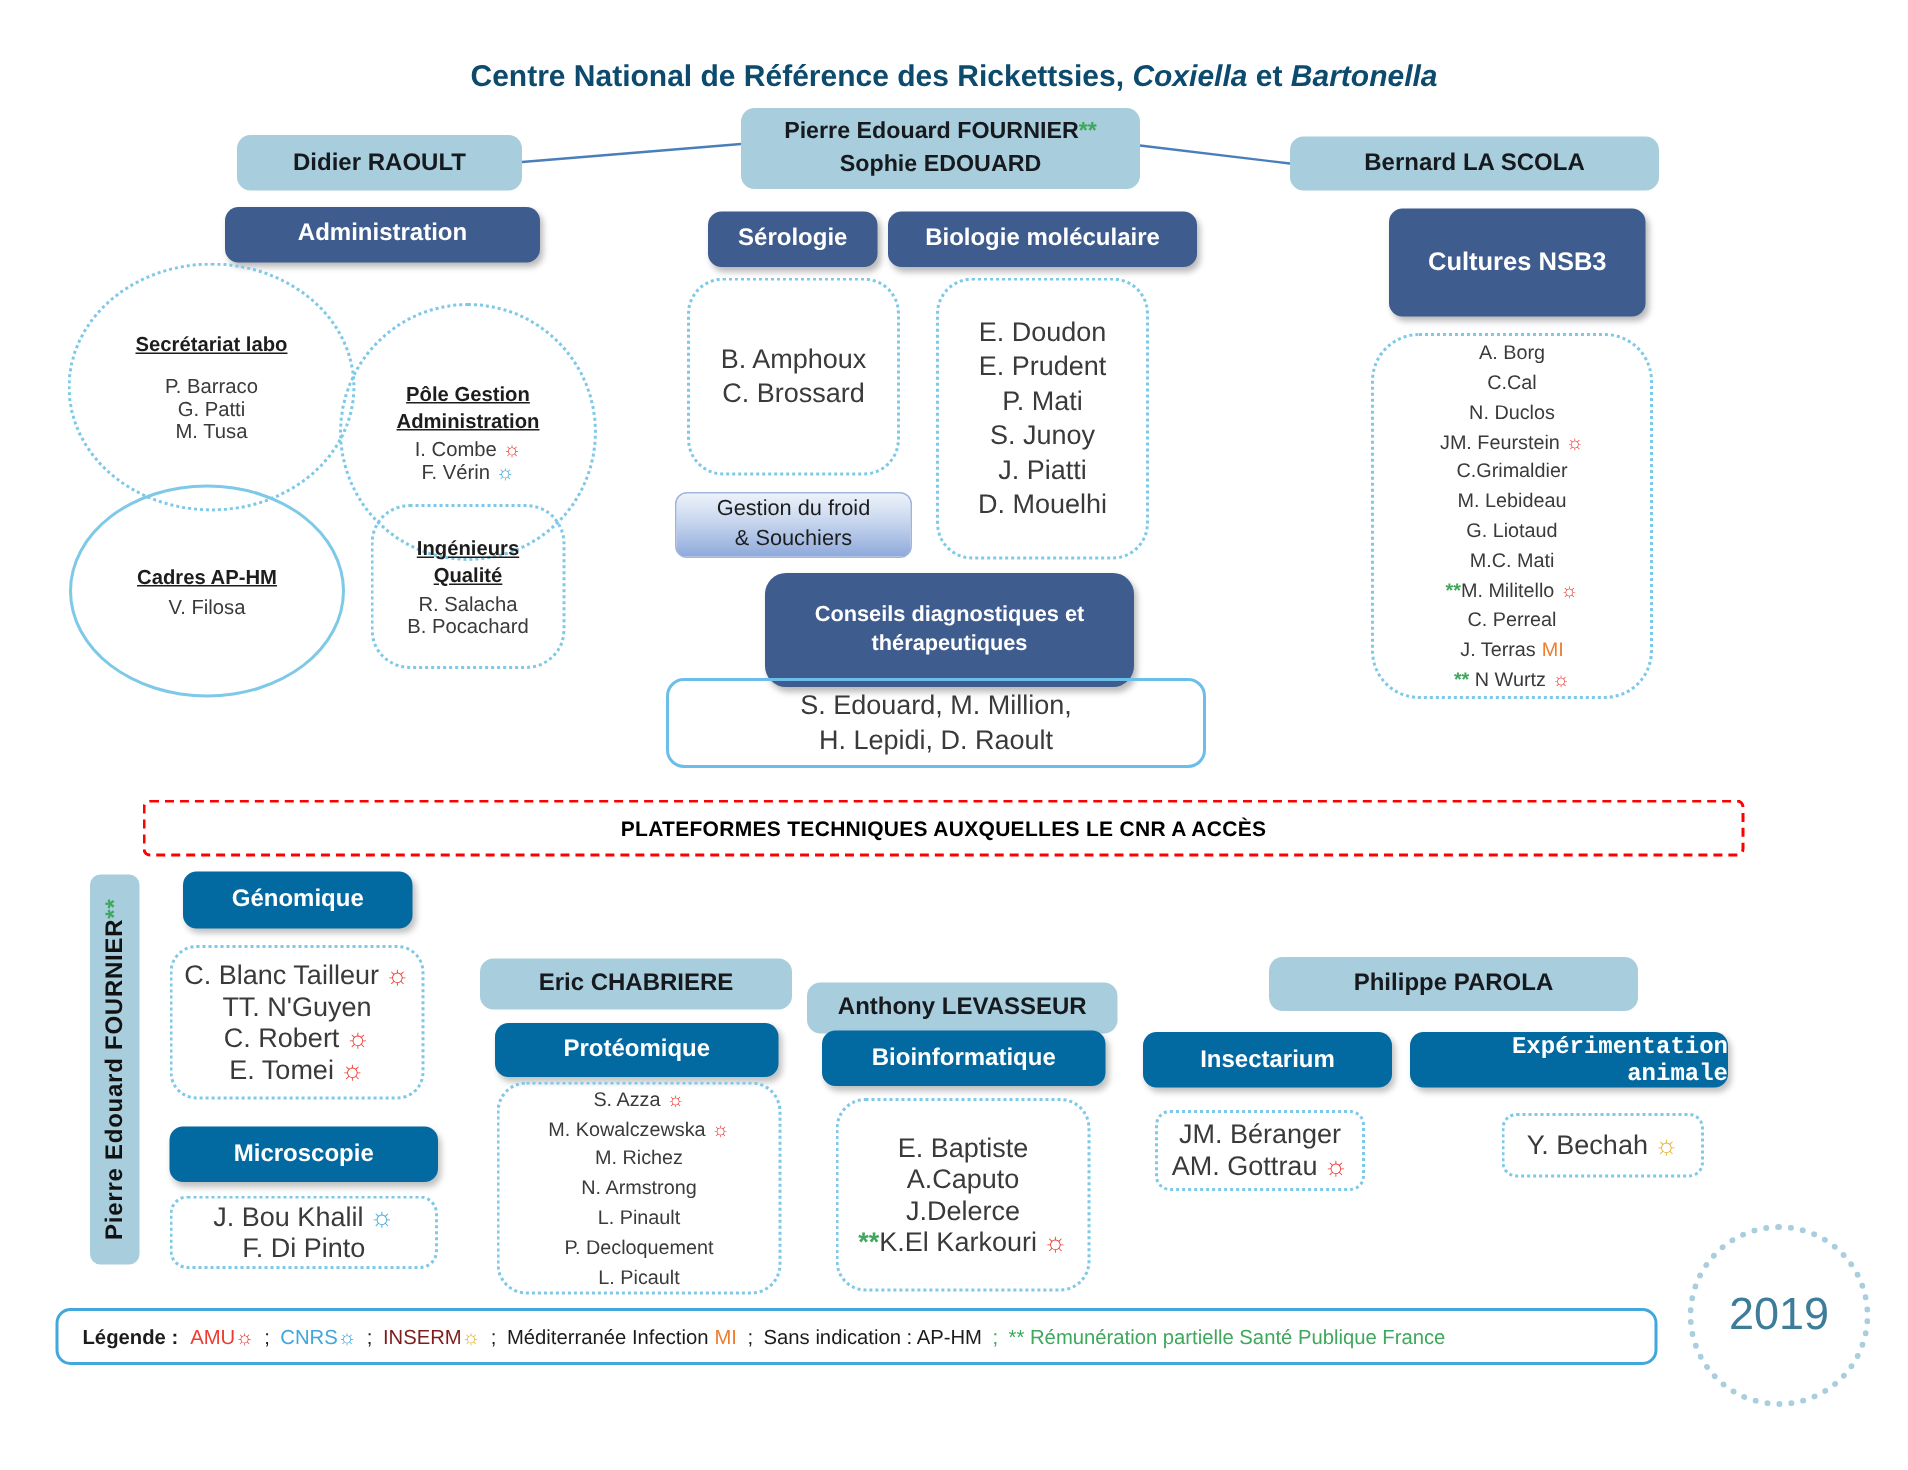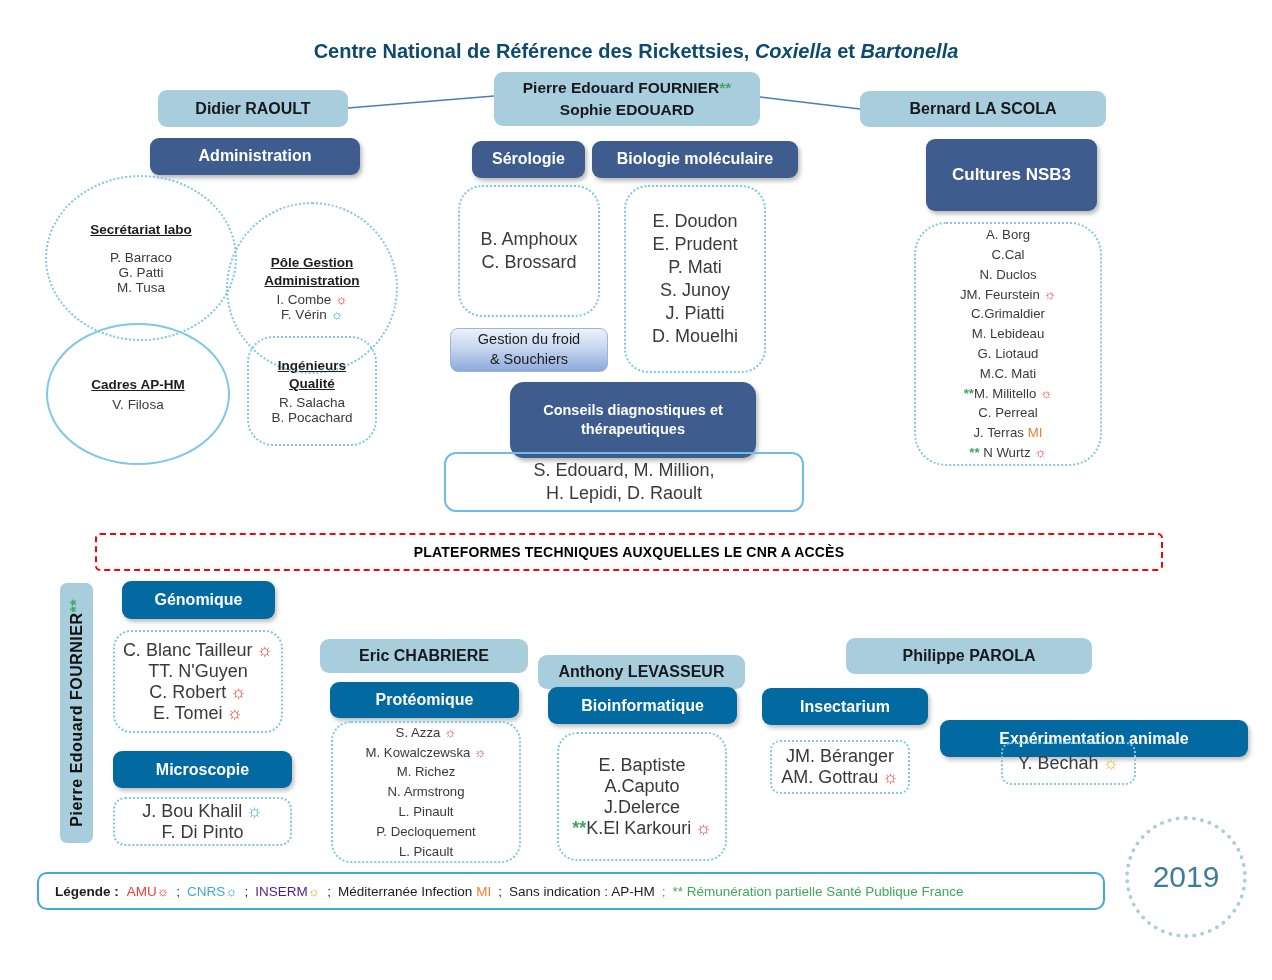--- a/index.html
+++ b/index.html
@@ -32,21 +32,21 @@
 
   .plateformes { border:2px dashed #FF0000; border-radius:5px; display:flex; align-items:center; justify-content:center; font-weight:bold; font-size:14px; color:#000000; letter-spacing:0.2px; }
 
   .vbar { background:#A8CDDC; border-radius:7px; display:flex; align-items:center; justify-content:center; }
   .vbar-text { writing-mode:vertical-rl; transform:rotate(180deg); font-weight:bold; font-size:16px; color:#121212; white-space:nowrap; letter-spacing:0.5px; }
 
   .legend-box { border:2px solid #41A7DC; border-radius:10px; display:flex; align-items:center; padding-left:16px; font-size:13.5px; color:#1c1c1c; white-space:nowrap; }
   .lg-label { font-weight:bold; margin-right:8px; }
   .lg-sep { margin:0 7px; }
   .lg-sep.green { color:#3FA85C; }
-  .lg-amu { color:#EE3B33; } .lg-cnrs { color:#41A7DC; } .lg-inserm { color:#4c1d95; }
+  .lg-amu { color:#EE3B33; } .lg-cnrs { color:#41A7DC; } .lg-inserm { color:#7f1d1d; }
   .lg-note { color:#3FA85C; }
 
   .year-circle { border:4px dotted #A9CEDD; border-radius:50%; display:flex; align-items:center; justify-content:center; font-size:30px; color:#3E7D99; }
 
   .lh-23 .person { line-height:23px; }
   .lh-21 .person { line-height:21px; }
   .lh-195 .person { line-height:19.8px; font-size:13.2px; }
   .fz-14 { font-size:18px; }
 </style>
 </head>
@@ -242,21 +242,21 @@
   </div>
   <div class="abs hdr-blue" style="left:762px;top:688px;width:166px;height:37px;">
     <div>Insectarium</div>
   </div>
   <div class="abs people-box lh-21 fz-14" style="left:770px;top:740px;width:140px;height:54px;border-radius:10px;">
     <div>
         <div class="person"><span>JM. Béranger</span></div>
         <div class="person"><span>AM. Gottrau</span><span class="m-amu marker">☼</span></div>
       </div>
   </div>
-  <div class="abs hdr-blue" style="left:940px;top:720px;width:308px;height:37px;">
+  <div class="abs hdr-blue" style="left:940px;top:688px;width:212px;height:37px;font-family:Liberation Mono, monospace;">
     <div>Expérimentation animale</div>
   </div>
   <div class="abs people-box lh-21 fz-14" style="left:1001px;top:742px;width:135px;height:43px;border-radius:10px;">
     <div>
         <div class="person"><span>Y. Bechah</span><span class="m-inserm marker">☼</span></div>
       </div>
   </div>
 
   <div class="abs legend-box" style="left:37px;top:872px;width:1068px;height:38px;">
     <span class="lg-label">Légende :</span>

